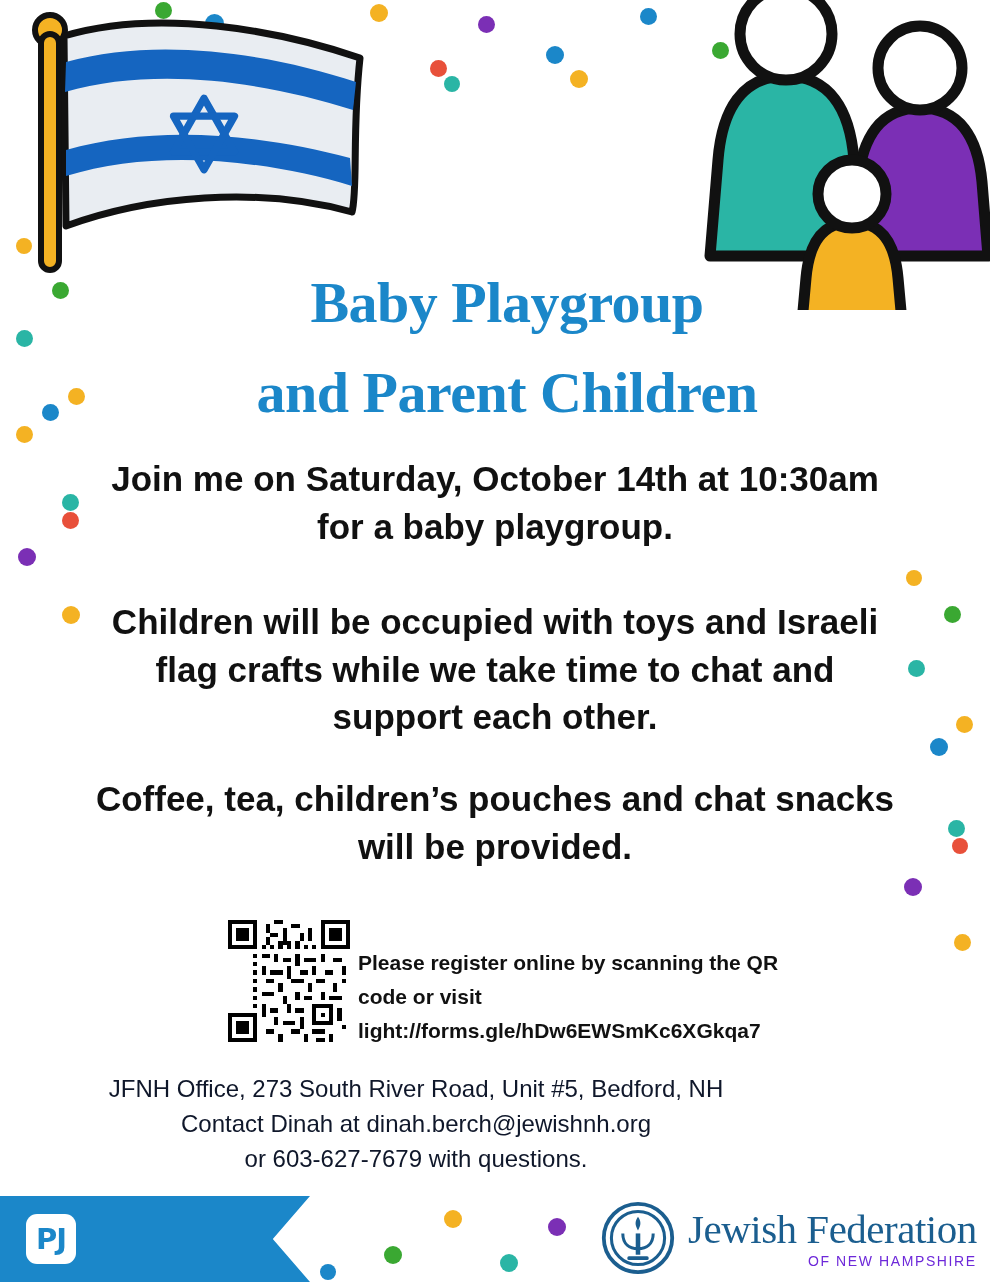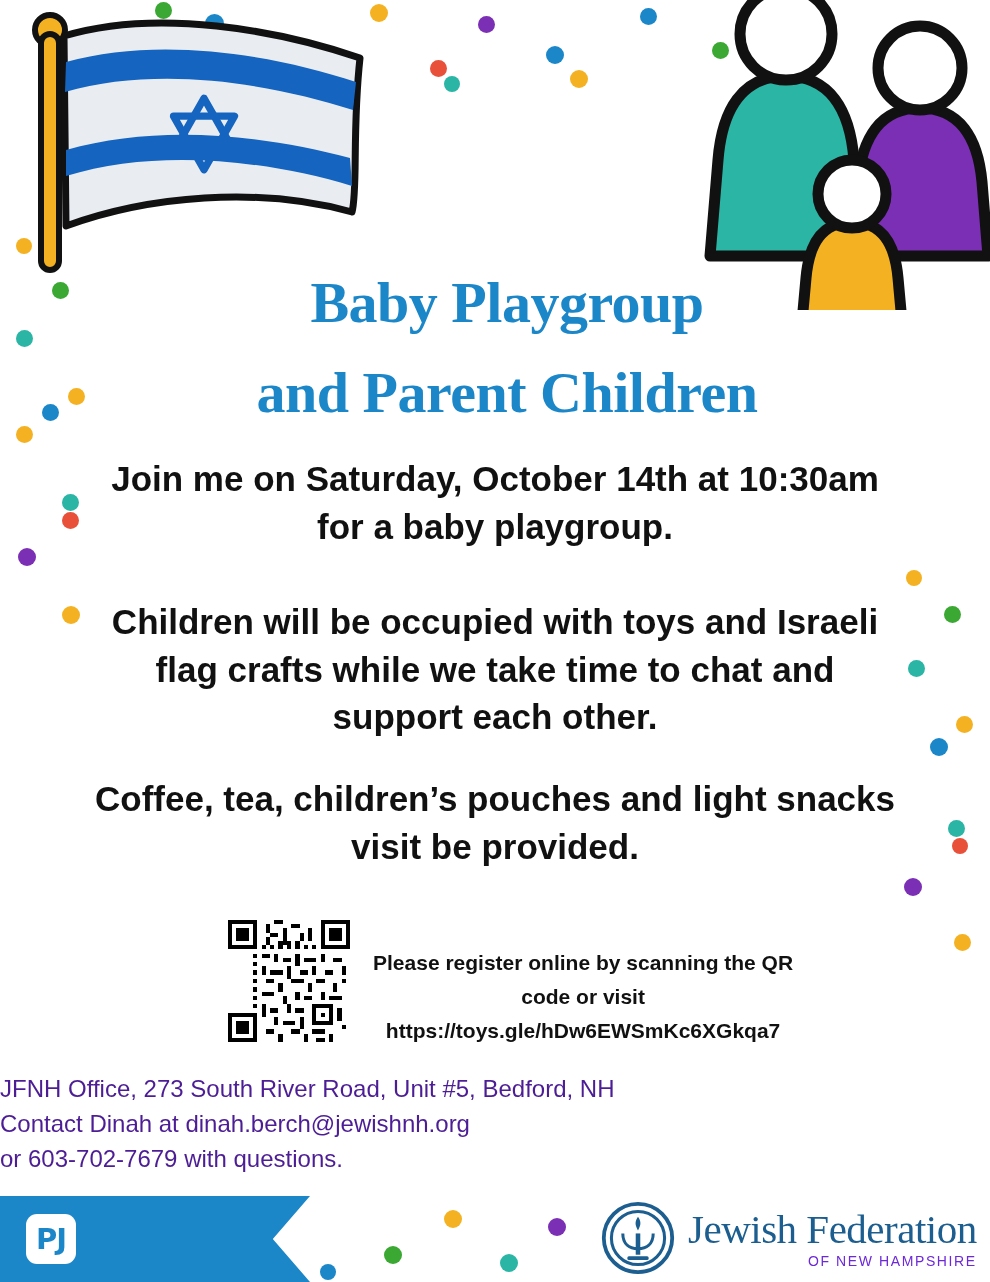--- a/index.html
+++ b/index.html
@@ -78,22 +78,21 @@
   .para.p3 { padding: 0 22px; }
 
   
   .qr-block {
     position: absolute;
     top: 920px;
     left: 228px;
     width: 640px;
     display: flex;
     align-items: flex-start;
-    gap: 23px;
-    text-align: center;
+    gap: 8px;
   }
   .qr-code {
     width: 122px;
     height: 122px;
     flex: 0 0 122px;
     background: #ffffff;
   }
   .qr-text {
     font-size: 21px;
     font-weight: bold;
@@ -102,23 +101,23 @@
     padding-top: 26px;
   }
   .qr-text div { white-space: nowrap; }
 
   
   .contact {
     position: absolute;
     top: 1072px;
     left: 0;
     width: 832px;
-    text-align: left;
+    text-align: center;
     font-size: 24px;
-    color: #4c1d95;
+    color: #0f172a;
     line-height: 1.45;
   }
 
   
   .pj-banner {
     position: absolute;
     left: 0;
     top: 1196px;
     width: 310px;
     height: 86px;
@@ -250,21 +249,21 @@
   </svg>
 
   <div class="headline">
     <span>Baby Playgroup</span>
     <span class="l2">and Parent Children</span>
   </div>
 
   <div class="body-copy">
     <p class="para p1">Join me on Saturday, October 14th at 10:30am for a baby playgroup.</p>
     <p class="para p2">Children will be occupied with toys and Israeli flag crafts while we take time to chat and support each other.</p>
-    <p class="para p3">Coffee, tea, children’s pouches and light snacks visit be provided.</p>
+    <p class="para p3">Coffee, tea, children’s pouches and chat snacks will be provided.</p>
   </div>
 
   <div class="qr-block">
     <svg class="qr-code" viewBox="0 0 29 29" shape-rendering="crispEdges" xmlns="http://www.w3.org/2000/svg">
       <rect width="29" height="29" fill="#ffffff"></rect>
       <g fill="#000000">
 
         <rect x="0" y="0" width="7" height="1"></rect>
           <rect x="0" y="6" width="7" height="1"></rect>
         <rect x="0" y="0" width="1" height="7"></rect>
@@ -355,28 +354,28 @@
           <rect x="20" y="26" width="3" height="1"></rect>
         <rect x="24" y="27" width="1" height="2"></rect>
           <rect x="26" y="21" width="1" height="3"></rect>
         <rect x="27" y="25" width="1" height="1"></rect>
           <rect x="21" y="28" width="2" height="1"></rect>
       </g>
     </svg>
     <div class="qr-text">
       <div>Please register online by scanning the QR</div>
       <div>code or visit</div>
-      <div>https://toys.gle/hDw6EWSmKc6XGkqa7</div>
+      <div>light://forms.gle/hDw6EWSmKc6XGkqa7</div>
     </div>
   </div>
 
   <div class="contact">
     <div>JFNH Office, 273 South River Road, Unit #5, Bedford, NH</div>
     <div>Contact Dinah at dinah.berch@jewishnh.org</div>
-    <div>or 603-702-7679 with questions.</div>
+    <div>or 603-627-7679 with questions.</div>
   </div>
 
   <div class="pj-banner">
     <div class="pj-mark">PJ</div>
   </div>
 
   <div class="jf-logo">
     <svg class="jf-emblem" viewBox="0 0 100 100" xmlns="http://www.w3.org/2000/svg">
       <circle cx="50" cy="50" r="45" fill="none" stroke="#1b5e8f" stroke-width="5"></circle>
       <circle cx="50" cy="50" r="35" fill="none" stroke="#1b5e8f" stroke-width="4"></circle>

